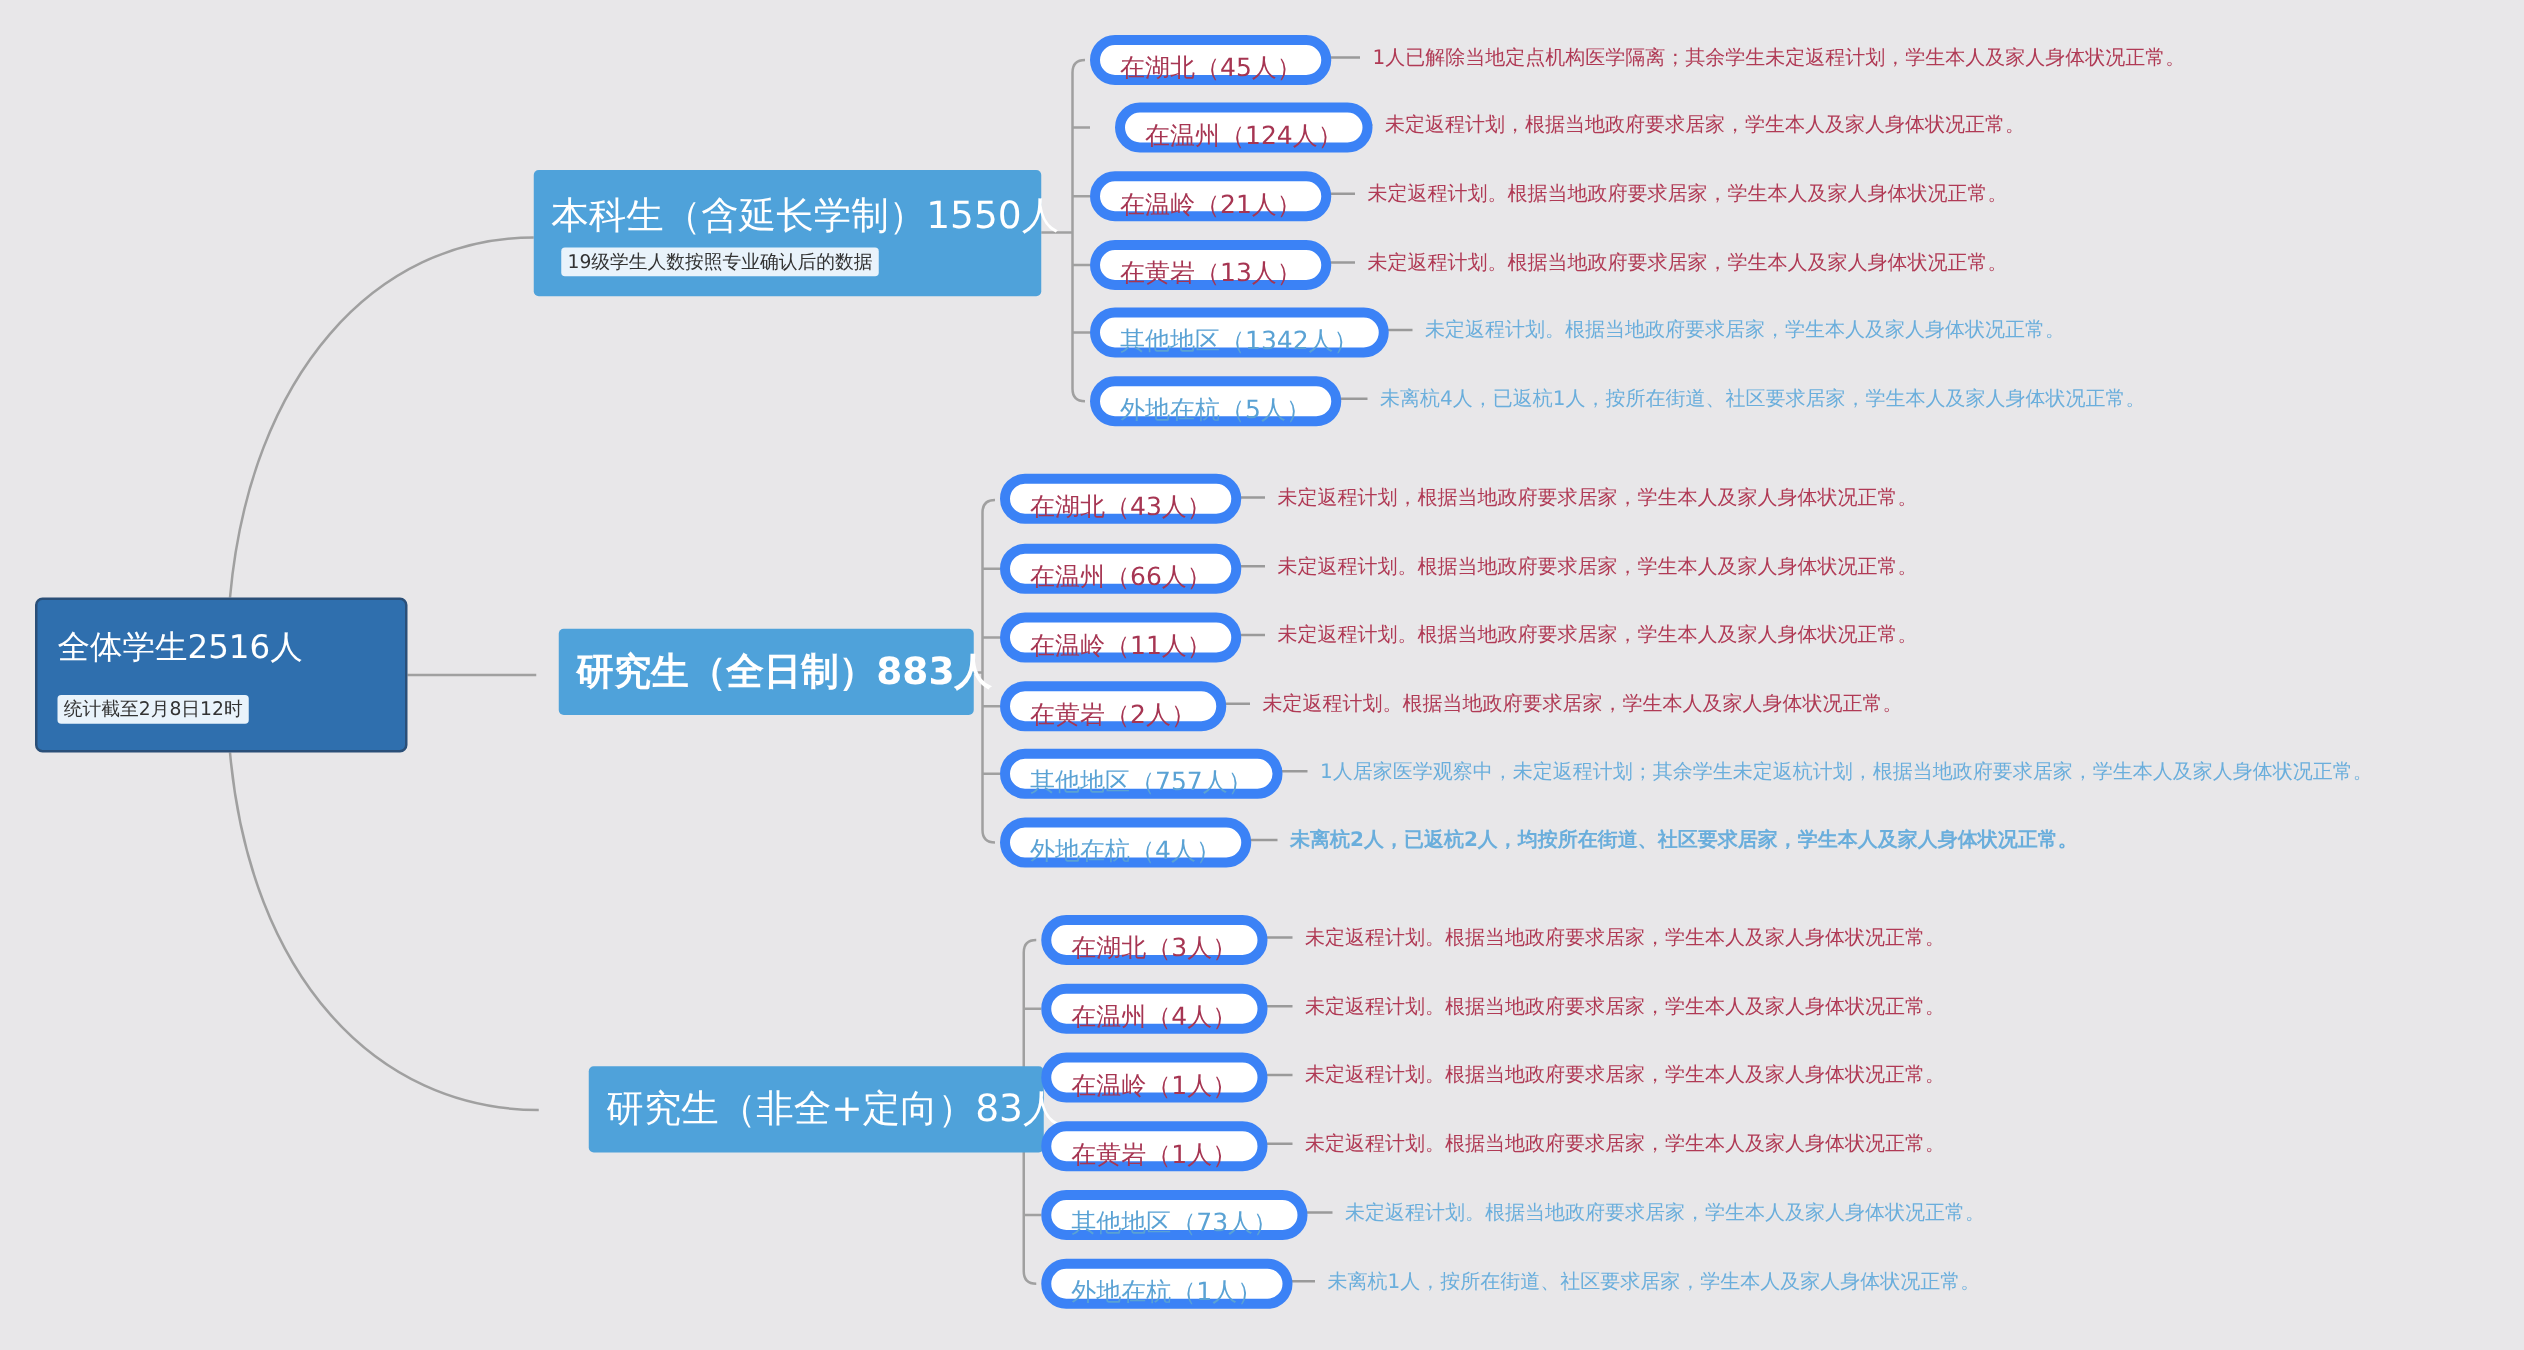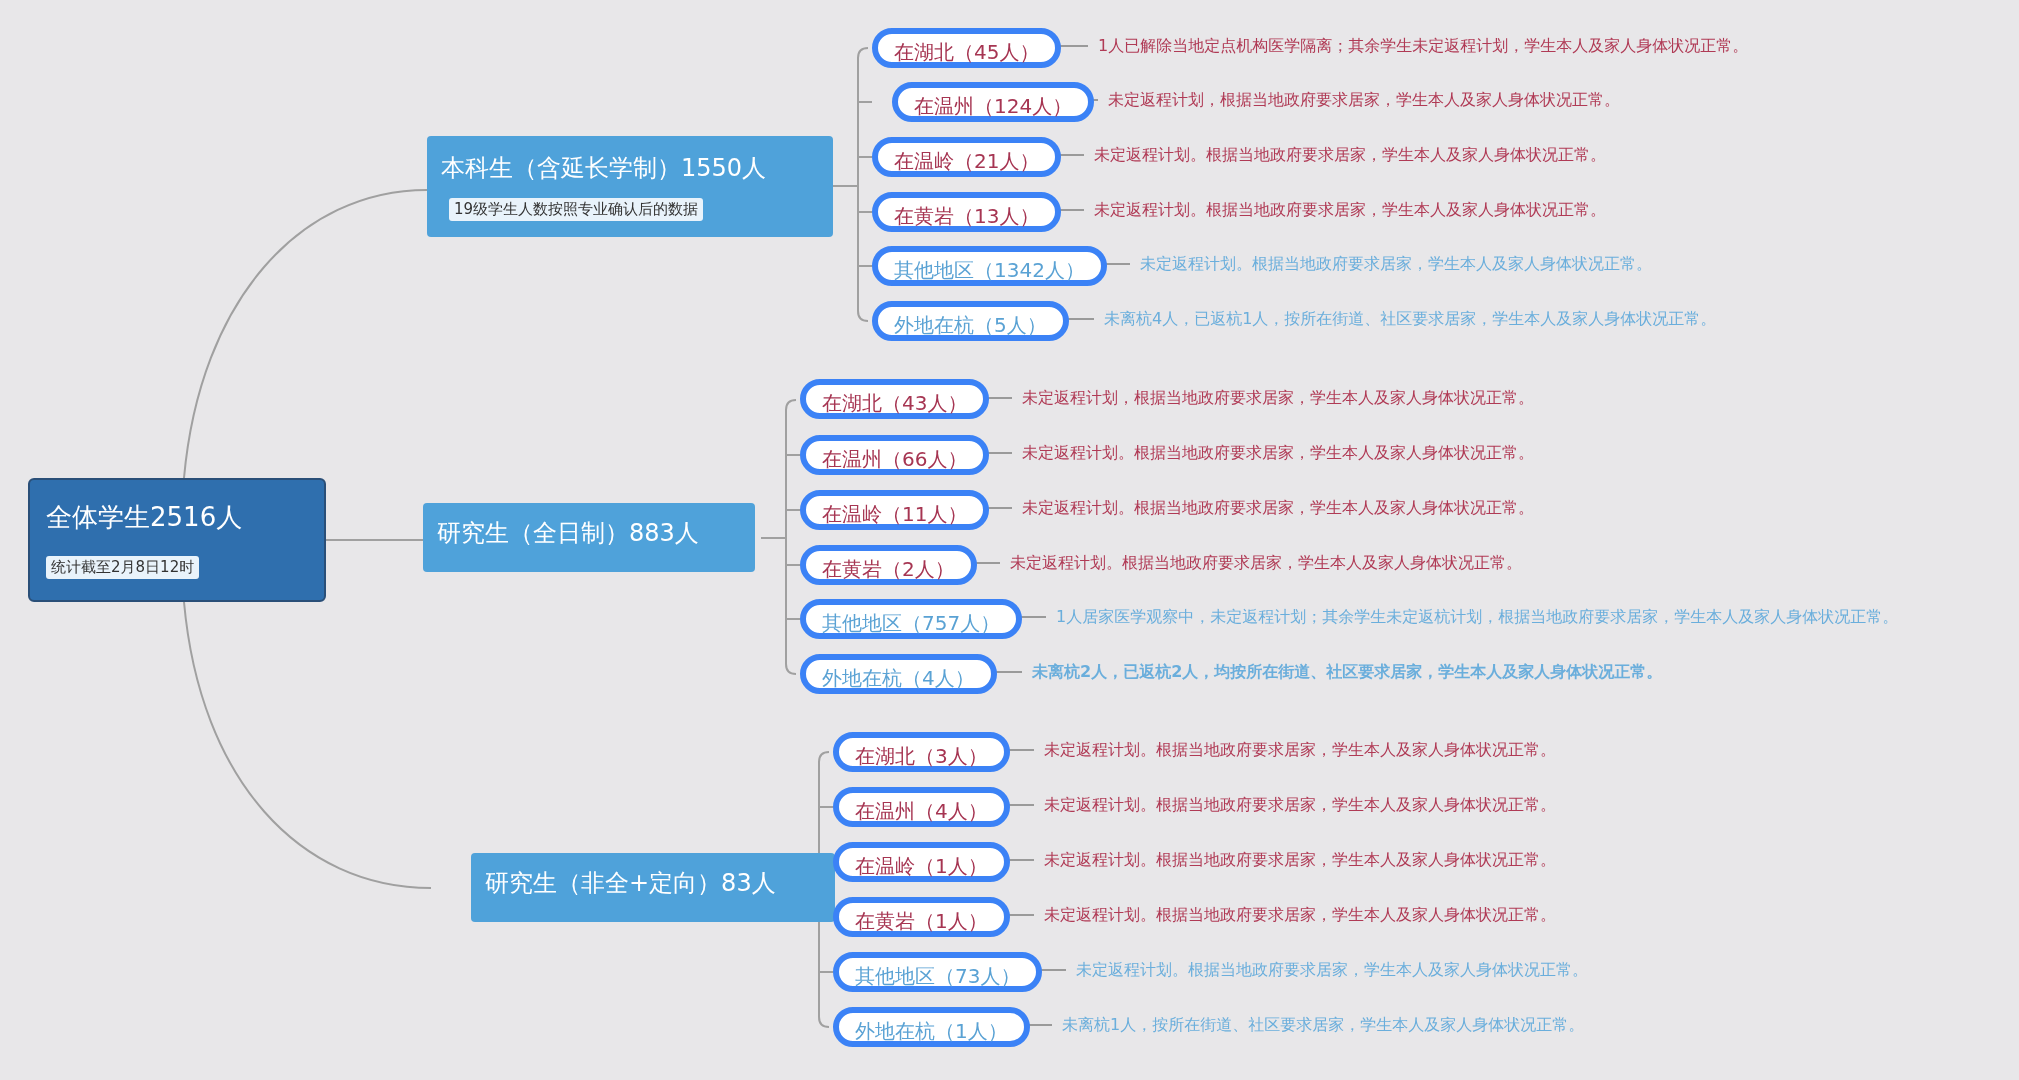--- a/index.html
+++ b/index.html
@@ -17,31 +17,31 @@
   .root .title { position:absolute; left:16px; top:20px; font-size:26px; white-space:nowrap; }
   .note {
     position:absolute; background:#e9f3fb; color:#333; border-radius:3px;
     padding:2px 5px; font-size:15px; white-space:nowrap;
   }
   .root .note { left:16px; top:76px; }
   .branch {
     position:absolute; background:#4fa2da; border-radius:4px; color:#fff;
     box-sizing:border-box;
   }
-  .branch .title { position:absolute; left:14px; white-space:nowrap; font-size:24px; }
+  .branch .title { position:absolute; left:14px; white-space:nowrap; font-size:30px; }
   .b1 { left:427px; top:136px; width:406px; height:101px; }
   .b1 .title { top:16px; }
   .b1 .note { left:22px; top:62px; }
-  .b2 { left:423px; top:503px; width:332px; height:69px; }
+  .b2 { left:447px; top:503px; width:332px; height:69px;font-weight:bold; }
   .b2 .title { top:14px; }
   .b3 { left:431px; top:853px; width:364px; height:69px;margin-left:40px; }
   .b3 .title { top:14px; }
   .leaf {
     position:absolute; height:40px; box-sizing:border-box;
-    background:#fff; border:6px solid #3b82f6; border-radius:20px;
+    background:#fff; border:8px solid #3b82f6; border-radius:20px;
     padding:0 16px; line-height:36px; font-size:20px; white-space:nowrap;
   }
   .leaf.red { color:#a63552; }
   .leaf.blue { color:#5aa2d4; }
   .desc {
     position:absolute; font-size:16px; white-space:nowrap; line-height:20px;
   }
   .desc.red { color:#b03a55; }
   .desc.blue { color:#6aaedc; }
 </style>

